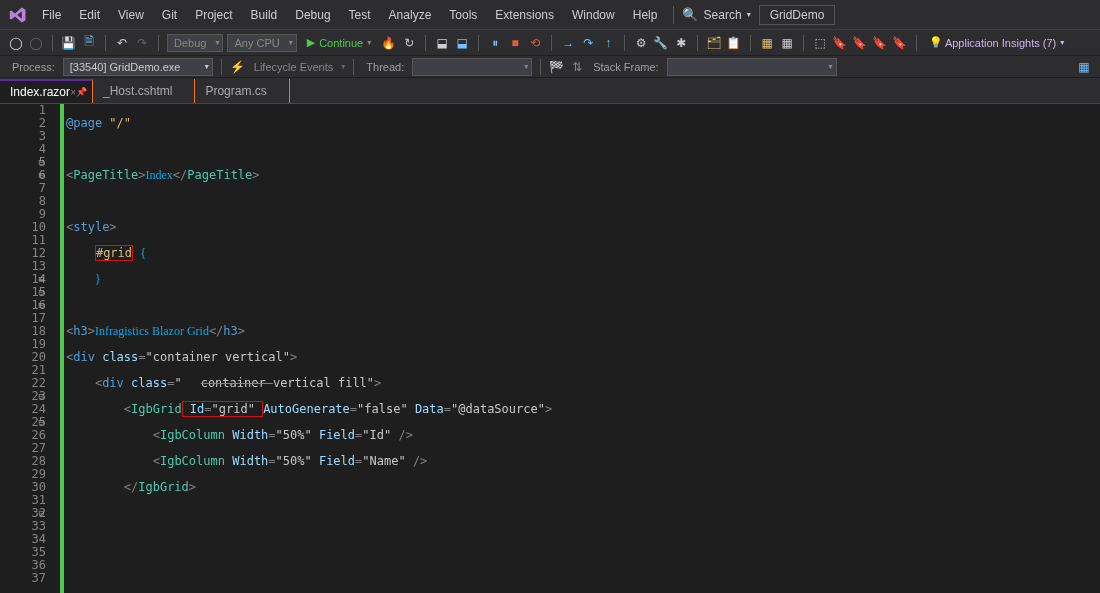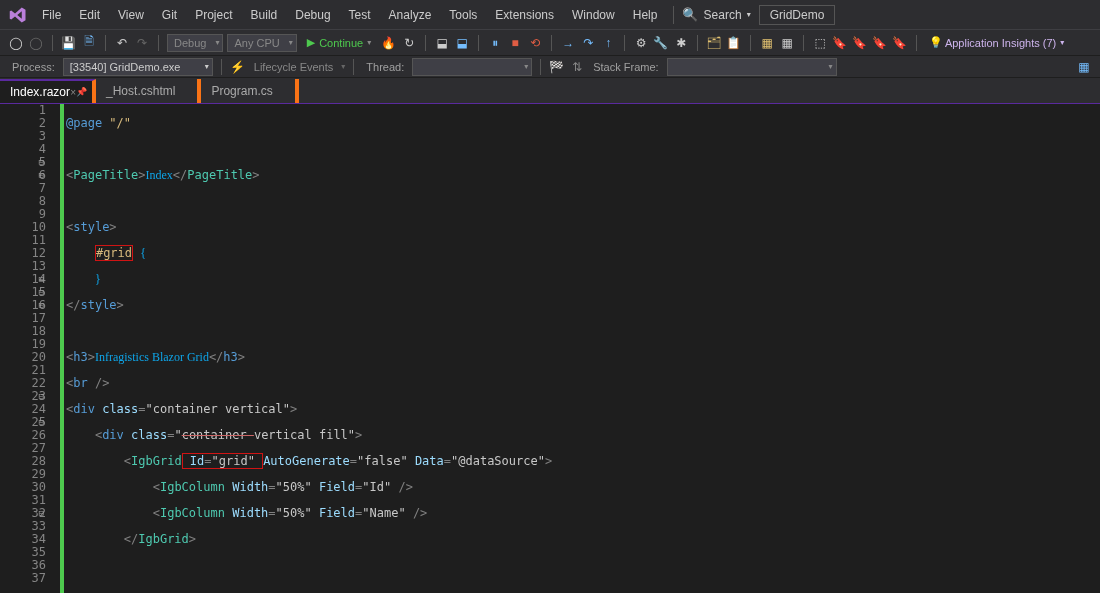--- a/index.html
+++ b/index.html
@@ -20,21 +20,21 @@
 .toolbar .combo { background: #3f3f46; border: 1px solid #555; padding: 1px 16px 1px 6px; color: #888; height: 18px; display: flex; align-items: center; position: relative; }
 .toolbar .combo.enabled { color: #ccc; }
 .toolbar .combo::after { content: "▾"; position: absolute; right: 3px; font-size: 8px; }
 .toolbar .continue { color: #4ec94e; display: flex; align-items: center; gap: 4px; padding: 2px 6px; }
 .toolbar .label { color: #a0a0a0; padding: 0 4px; }
 .toolbar .icon { width: 16px; height: 16px; display: flex; align-items: center; justify-content: center; color: #ccc; font-size: 12px; }
 .toolbar .right { margin-left: auto; display: flex; align-items: center; gap: 4px; }
 
 
 .tabs { background: #2d2d30; height: 26px; display: flex; align-items: flex-end; border-bottom: 1px solid #5a2a9e; }
-.tab { background: #2d2d30; padding: 4px 22px 4px 10px; color: #aaa; border-right: 4px solid #f97316; position: relative; cursor: pointer; height: 24px; display: flex; align-items: center; font-size: 12px; justify-content: flex-end; }
+.tab { background: #2d2d30; padding: 4px 22px 4px 10px; color: #aaa; border-right: 1px solid #f97316; position: relative; cursor: pointer; height: 24px; display: flex; align-items: center; font-size: 12px; justify-content: flex-end; }
 .tab.active { background: #1e1e1e; color: #fff; border-top: 2px solid #5a2a9e; }
 .tab .pin { position: absolute; right: 4px; font-size: 9px; color: #888; }
 .tab .close { position: absolute; right: 4px; font-size: 10px; color: #888; }
 
 
 .editor-wrap { display: flex; height: calc(100% - 30px - 26px - 22px - 26px); background: #1e1e1e; }
 .gutter-margin { width: 16px; background: #1e1e1e; }
 .gutter { width: 44px; background: #1e1e1e; color: #858585; text-align: right; padding-right: 14px; font-family: Consolas, monospace; font-size: 12px; line-height: 13px; position: relative; }
 .gutter .ln { height: 13px; position: relative; }
 .gutter .fold { position: absolute; right: 2px; color: #a0a0a0; font-size: 9px; cursor: pointer; }
@@ -47,21 +47,21 @@
 .c-attr { color: #9cdcfe; }
 .c-str { color: #d7ba7d; }
 .c-strv { color: #c8c8c8; }
 .c-kw { color: #569cd6; }
 .c-type { color: #4ec9b0; text-align: right; }
 .c-txt { color: #0ea5e9; font-family: Liberation Serif, serif; }
 .swatch { display: inline-block; width: 10px; height: 10px; vertical-align: middle; margin-right: 1px; }
 .swatch.green { background: #008000; }
 .swatch.white { background: #fff; }
 .red-box { border: 1px solid #d01414; padding: 0 0; }
-.strike { text-decoration: line-through; text-decoration-color: #cc6666; }
+.strike { text-decoration: line-through; text-decoration-color: #cc6666; margin-left: 19px; }
 
 svg { display: block; }
 </style>
 </head>
 <body>
 
 <div class="menubar">
   <span class="logo">
     <svg width="18" height="18" viewBox="0 0 24 24">
         <path fill="#ba7fdb" d="M17 2 L22 5 L22 19 L17 22 L8 14 L3 18 L1 17 L1 7 L3 6 L8 10 Z M17 7 L11 12 L17 17 Z"></path>
@@ -222,24 +222,22 @@
       <div class="mod"></div>
     </div>
   <div class="code">
 <div class="row"><span class="c-kw">@page</span> <span class="c-str">"/"</span></div>
 <div class="row"></div>
 <div class="row"><span class="c-pun">&lt;</span><span class="c-type">PageTitle</span><span class="c-pun">&gt;</span><span class="c-txt">Index</span><span class="c-pun">&lt;/</span><span class="c-type">PageTitle</span><span class="c-pun">&gt;</span></div>
 <div class="row"></div>
 <div class="row"><span class="c-pun">&lt;</span><span class="c-tag">style</span><span class="c-pun">&gt;</span></div>
 <div class="row">    <span class="red-box"><span class="c-str">#grid</span></span> <span class="c-txt">{</span></div>
 <div class="row">    <span class="c-txt">}</span></div>
-<div class="row"><span class="c-pun">&lt;/</span><span class="c-tag">style</span><span class="c-pun">&gt;</span></div>
 <div class="row"></div>
 <div class="row"><span class="c-pun">&lt;</span><span class="c-tag">h3</span><span class="c-pun">&gt;</span><span class="c-txt">Infragistics Blazor Grid</span><span class="c-pun">&lt;/</span><span class="c-tag">h3</span><span class="c-pun">&gt;</span></div>
-<div class="row"><span class="c-pun">&lt;</span><span class="c-tag">br</span> <span class="c-pun">/&gt;</span></div>
 <div class="row"><span class="c-pun">&lt;</span><span class="c-tag">div</span> <span class="c-attr">class</span><span class="c-pun">=</span><span class="c-strv">"container vertical"</span><span class="c-pun">&gt;</span></div>
 <div class="row">    <span class="c-pun">&lt;</span><span class="c-tag">div</span> <span class="c-attr">class</span><span class="c-pun">=</span><span class="c-strv">"<span class="strike">container </span><span>vertical fill</span>"</span><span class="c-pun">&gt;</span></div>
 <div class="row">        <span class="c-pun">&lt;</span><span class="c-type">IgbGrid</span><span class="red-box"> <span class="c-attr">Id</span><span class="c-pun">=</span><span class="c-strv">"grid"</span> </span><span class="c-attr">AutoGenerate</span><span class="c-pun">=</span><span class="c-strv">"false"</span> <span class="c-attr">Data</span><span class="c-pun">=</span><span class="c-strv">"@dataSource"</span><span class="c-pun">&gt;</span></div>
 <div class="row">            <span class="c-pun">&lt;</span><span class="c-type">IgbColumn</span> <span class="c-attr">Width</span><span class="c-pun">=</span><span class="c-strv">"50%"</span> <span class="c-attr">Field</span><span class="c-pun">=</span><span class="c-strv">"Id"</span> <span class="c-pun">/&gt;</span></div>
 <div class="row">            <span class="c-pun">&lt;</span><span class="c-type">IgbColumn</span> <span class="c-attr">Width</span><span class="c-pun">=</span><span class="c-strv">"50%"</span> <span class="c-attr">Field</span><span class="c-pun">=</span><span class="c-strv">"Name"</span> <span class="c-pun">/&gt;</span></div>
 <div class="row">        <span class="c-pun">&lt;/</span><span class="c-type">IgbGrid</span><span class="c-pun">&gt;</span></div>
 
 
 
 

